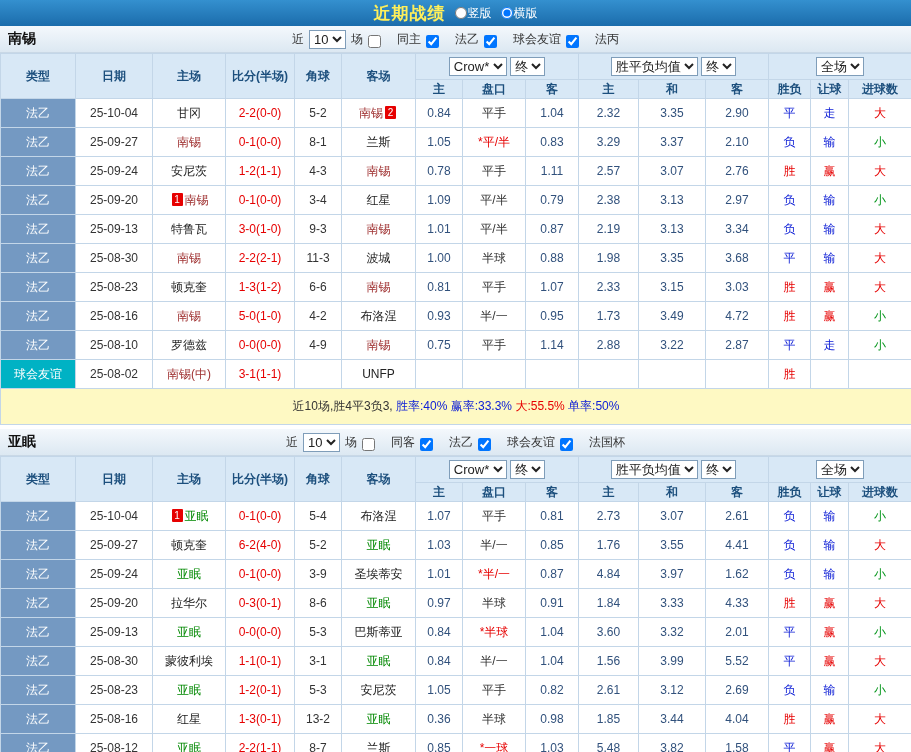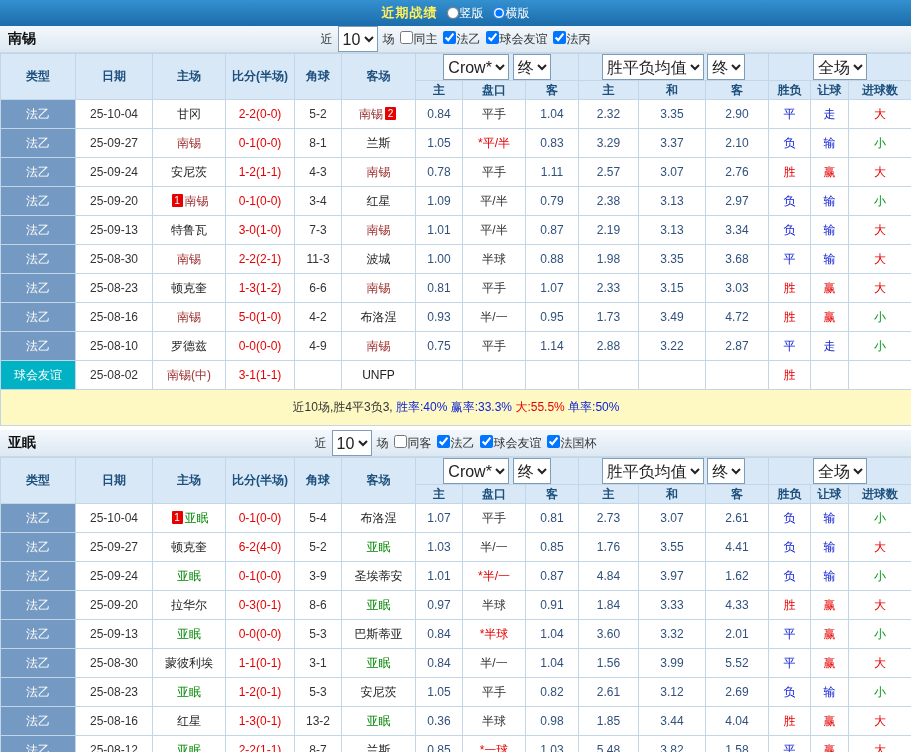--- a/index.html
+++ b/index.html
@@ -6,35 +6,35 @@
   html,body { margin:0; padding:0; }
   body {
     width:911px; height:752px; overflow:hidden; background:#fff;
     font-family:"Liberation Sans","DejaVu Sans",sans-serif; font-size:12px;
   }
   
   .topbar {
     height:26px; background:linear-gradient(180deg,#3490cf,#1b6cab);
     display:flex; align-items:center; justify-content:center; gap:9px;
   }
-  .topbar .title { color:#ffef5a; font-weight:bold; font-size:13px; letter-spacing:1px; }
+  .topbar .title { color:#ffef5a; font-weight:bold; font-size:17px; letter-spacing:1px; }
   .topbar label { display:flex; align-items:center; gap:1px; color:#fff; cursor:pointer; }
   .topbar input[type=radio] { width:12px; height:12px; margin:0; }
 
   
   .section + .section { margin-top:4px; }
   .section-bar {
     height:27px; background:linear-gradient(180deg,#f4f8fc,#dce8f2);
     border-bottom:1px solid #c9d8e6; display:flex; align-items:center; position:relative;
   }
   .team-name { position:absolute; left:8px; font-size:14px; font-weight:bold; color:#111; }
   .filters { margin:0 auto; display:flex; align-items:center; gap:5px; color:#333; }
-  .filters .cb { display:flex; align-items:flex-start; gap:1px; cursor:pointer; }
+  .filters .cb { display:flex; align-items:flex-end; gap:16px; cursor:pointer; }
   .filters input[type=checkbox] { width:13px; height:13px; margin:0; }
-  .sel { font-size:16px; height:26px; border:1px solid #7f9db9; background:#fff; color:#222; }
+  .sel { font-size:13px; height:19px; border:1px solid #7f9db9; background:#fff; color:#222; }
 
   
   table.mt { width:911px; border-collapse:collapse; table-layout:fixed; }
   .mt th, .mt td { border:1px solid #c3d6e8; text-align:center; overflow:hidden; white-space:nowrap; padding:0; }
   .hdr1 th { height:26px; background:#d8e8f6; color:#1c4f7d; font-weight:bold; }
   .hdr2 th { height:19px; background:#d8e8f6; color:#1c4f7d; font-weight:bold; }
   .drow td { height:29px; background:#fff; color:#333; }
   td.type-league  { background:#7499c2; color:#fff; }
   td.type-friendly{ background:#00b2c4; color:#fff; }
   td.score  { color:#e60000;margin-top:20px; }
@@ -203,21 +203,21 @@
             <td class="oddnum">2.97</td>
             <td class="res-b">负</td>
             <td class="res-b">输</td>
             <td class="res-g">小</td>
           </tr>
           <tr class="drow">
             <td class="type-league">法乙</td>
             <td class="date">25-09-13</td>
             <td><span class="team-plain">特鲁瓦</span></td>
             <td class="score">3-0(1-0)</td>
-            <td class="corner">7-3</td>
+            <td class="corner">9-3</td>
             <td><span class="team-focus-red">南锡</span></td>
             <td class="oddnum">1.01</td>
             <td class="handicap">平/半</td>
             <td class="oddnum">0.87</td>
             <td class="oddnum">2.19</td>
             <td class="oddnum">3.13</td>
             <td class="oddnum">3.34</td>
             <td class="res-b">负</td>
             <td class="res-b">输</td>
             <td class="res-r">大</td>

